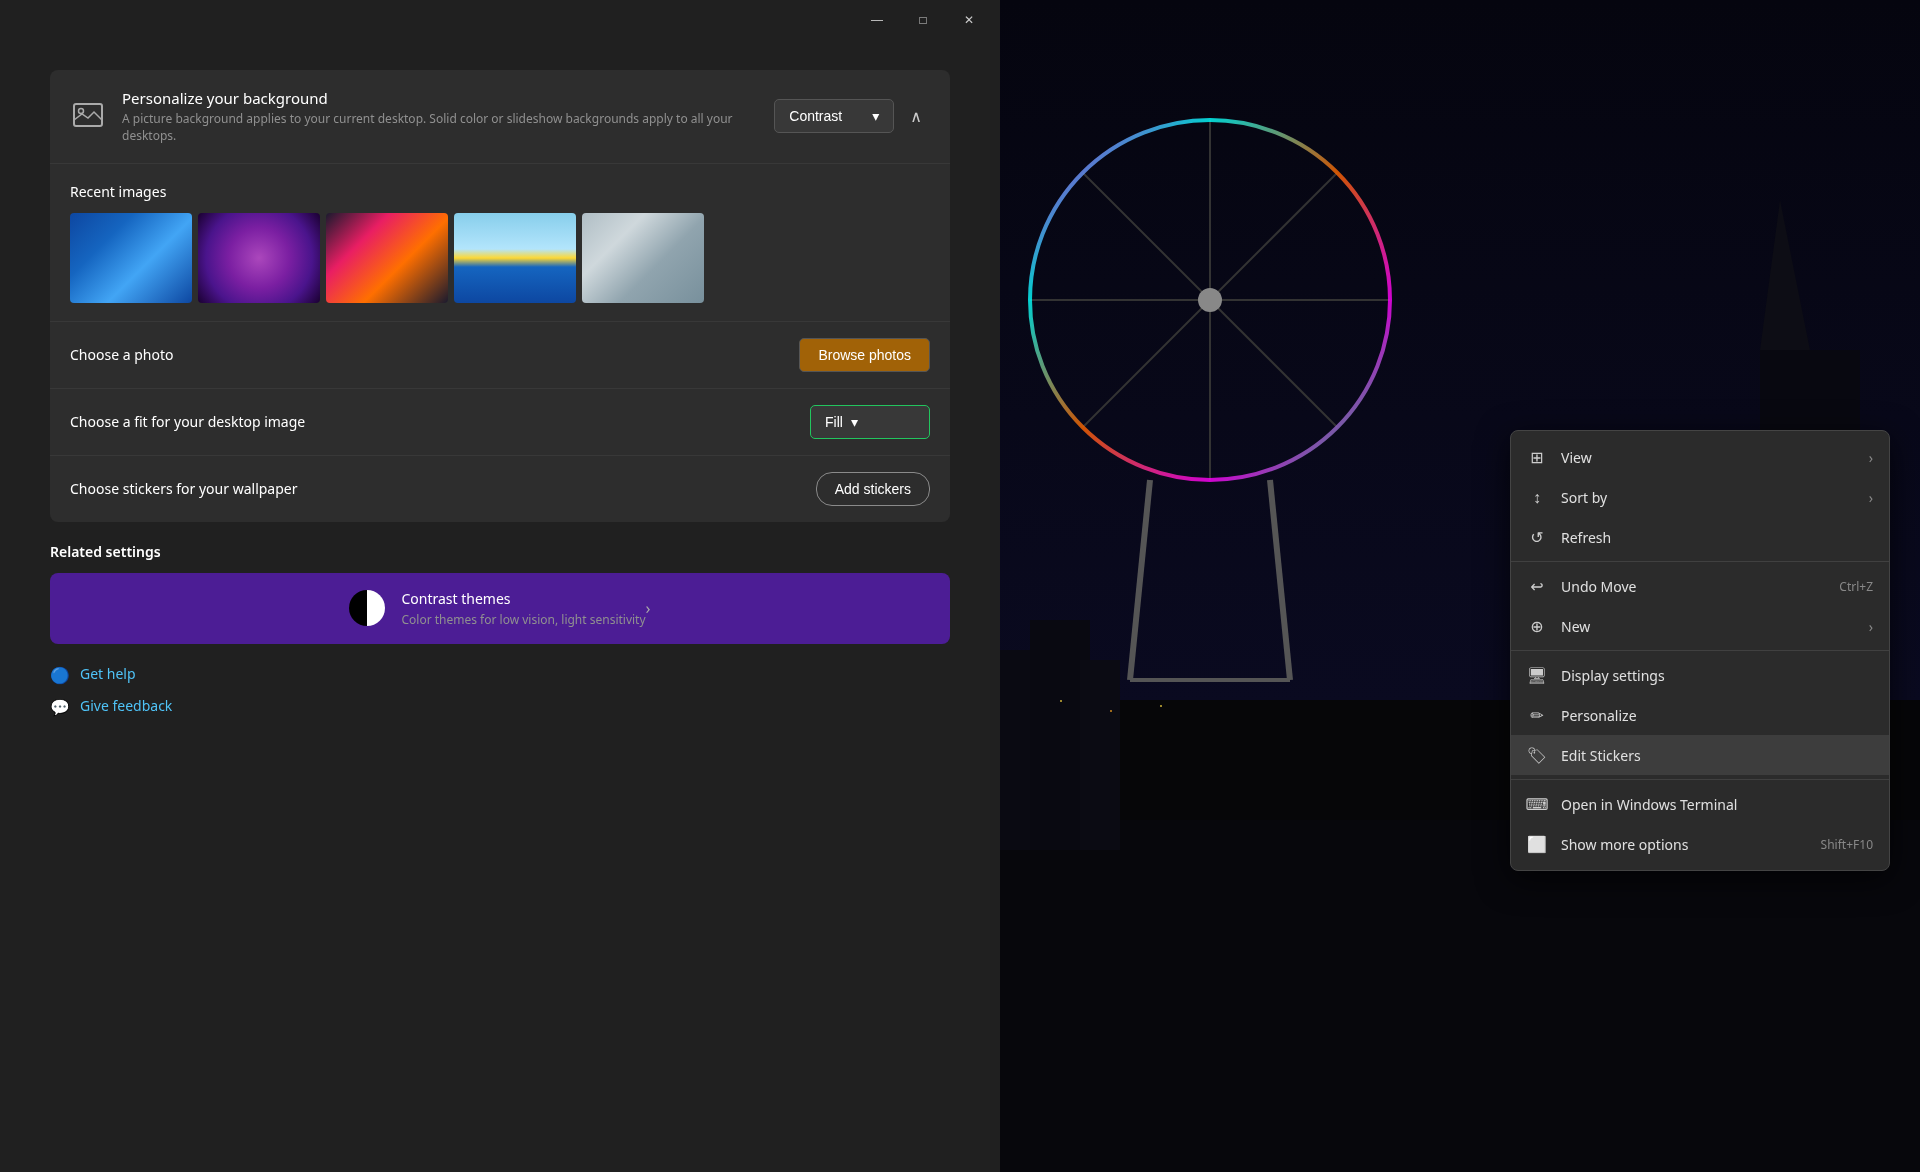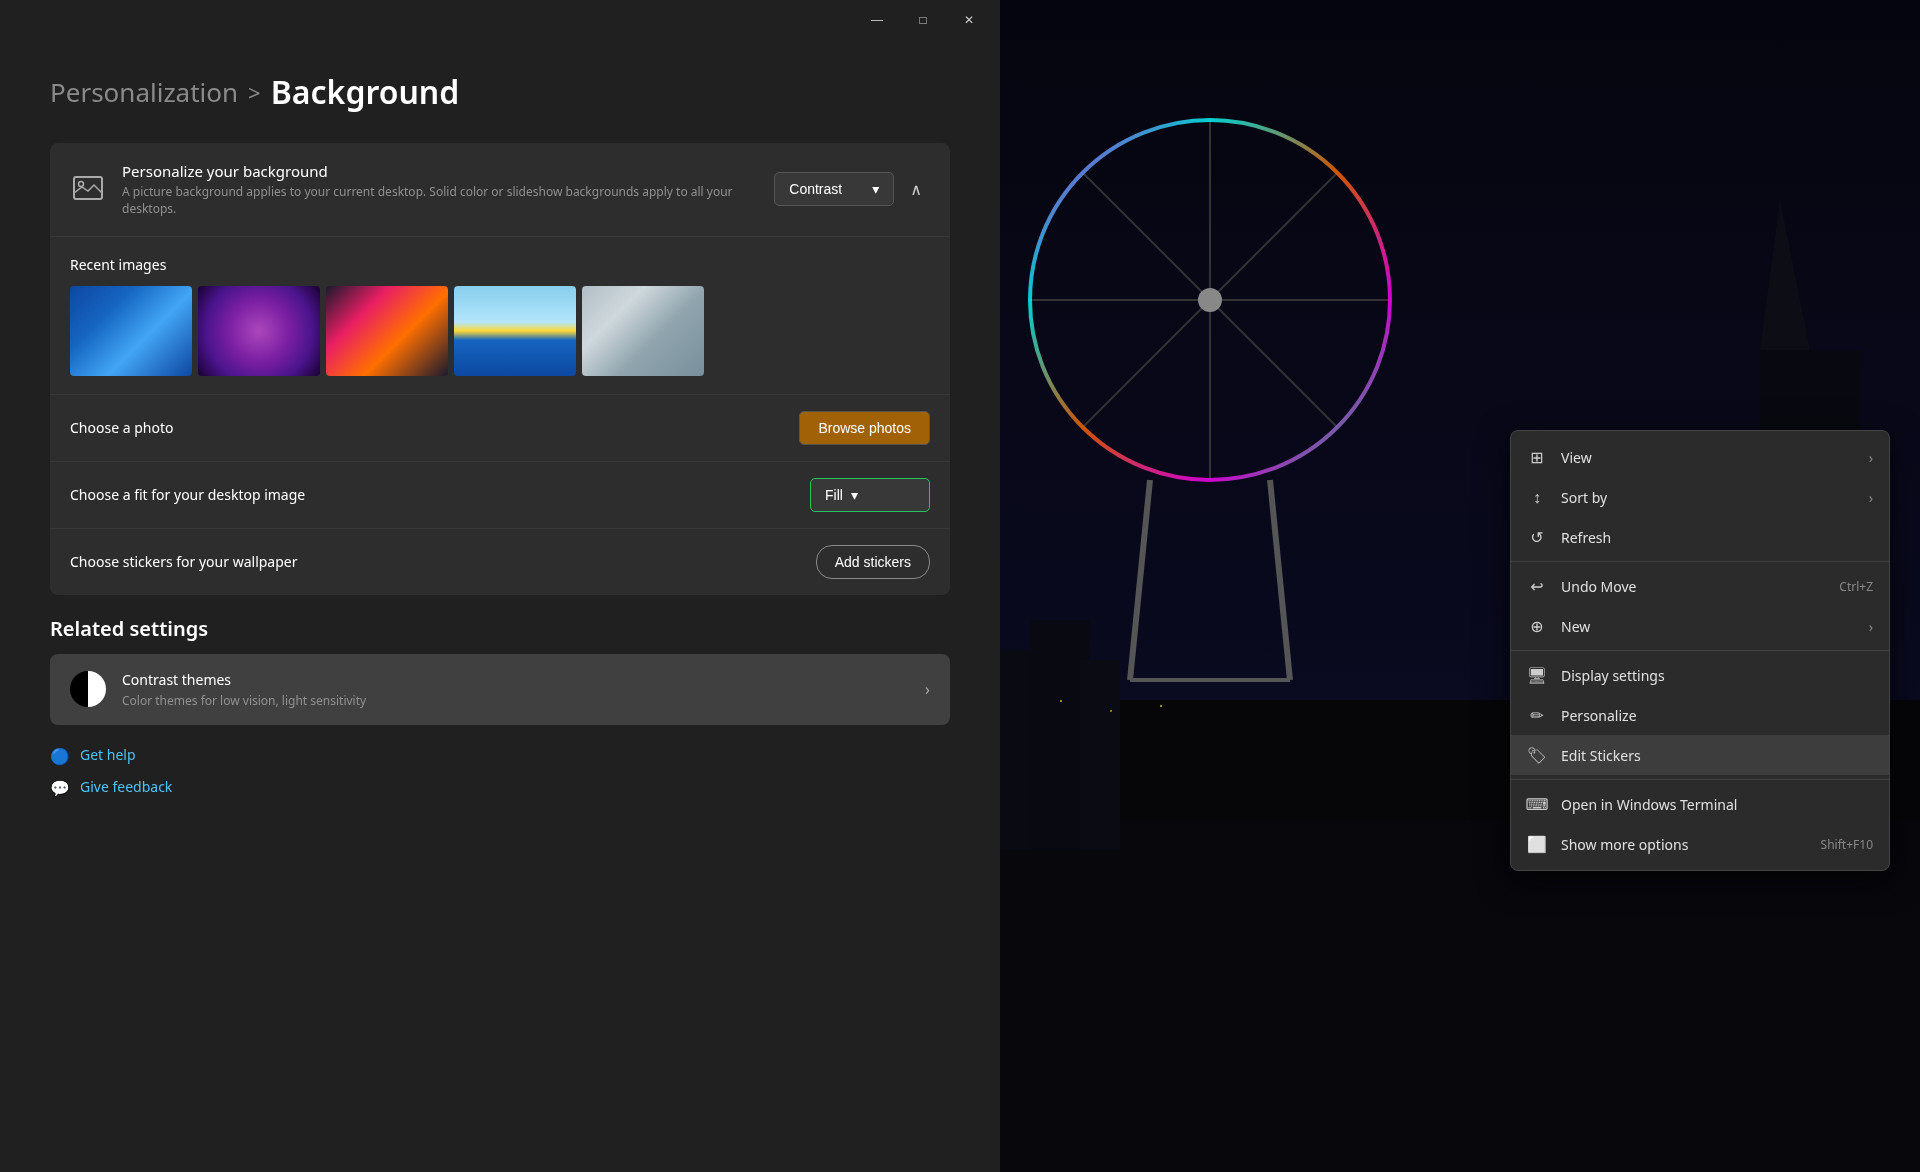--- a/index.html
+++ b/index.html
@@ -238,32 +238,32 @@
       padding: 8px 14px;
       border-radius: 5px;
       cursor: pointer;
       font-size: 14px;
       min-width: 120px;
     }
 
     
     .related-settings-title {
       color: #ffffff;
-      font-size: 20px;
+      font-size: 14px;
       font-weight: 600;
       margin-bottom: 12px;
       margin-top: 10px;
     }
     .related-card {
-      background: #404040;
+      background: #4c1d95;
       border-radius: 8px;
       padding: 16px 20px;
       display: flex;
       align-items: center;
-      justify-content: space-between;
+      justify-content: center;
       cursor: pointer;
     }
     .related-left {
       display: flex;
       align-items: center;
       gap: 16px;
     }
     .contrast-icon {
       width: 36px;
       height: 36px;
@@ -443,25 +443,20 @@
 <div class="settings-window">
 
   <div class="title-bar">
     <button class="window-btn">—</button>
     <button class="window-btn">□</button>
     <button class="window-btn close">✕</button>
   </div>
 
   <div class="page-content">
 
-    <div class="breadcrumb">
-      <span class="breadcrumb-personalization">Personalization</span>
-      <span class="breadcrumb-separator">&gt;</span>
-      <span class="breadcrumb-current">Background</span>
-    </div>
 
     <div class="section-card">
 
       <div class="personalize-header">
         <div class="personalize-icon">
           <svg width="32" height="32" viewBox="0 0 32 32" fill="none">
             <rect x="2" y="4" width="28" height="22" rx="2" stroke="#aaa" stroke-width="2" fill="none"></rect>
             <path d="M2 20 L10 14 L16 18 L22 12 L30 20" stroke="#aaa" stroke-width="1.5" fill="none"></path>
             <circle cx="9" cy="11" r="2.5" stroke="#aaa" stroke-width="1.5" fill="none"></circle>
           </svg>

